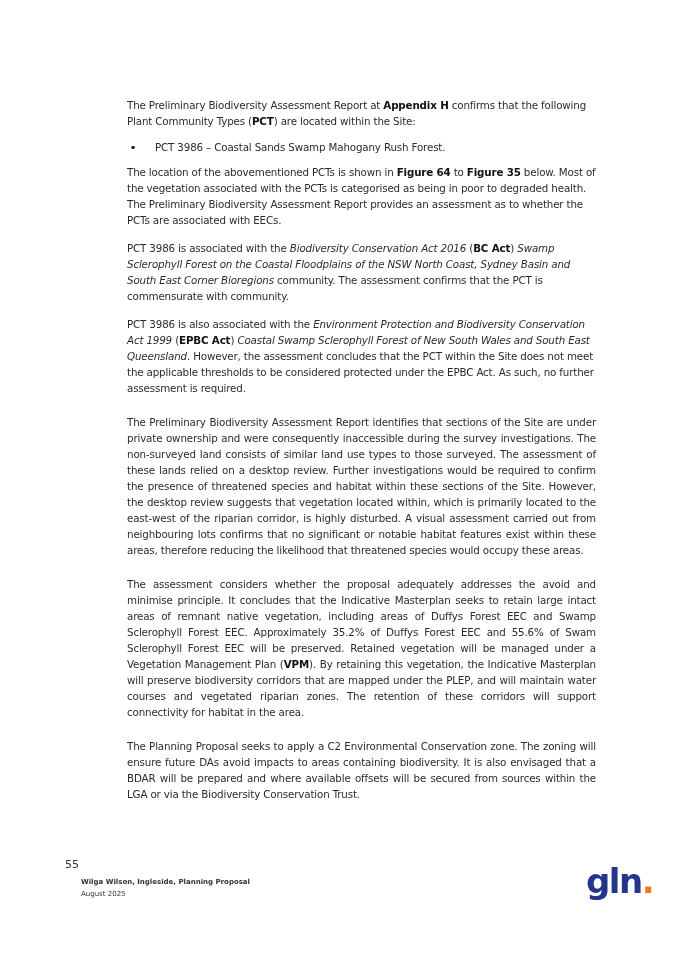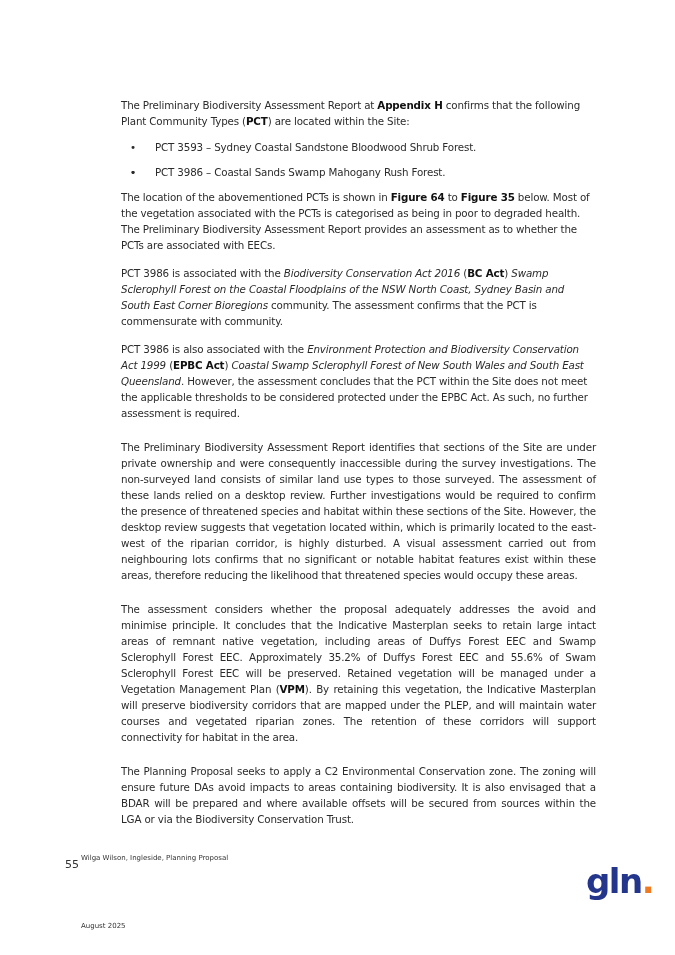--- a/index.html
+++ b/index.html
@@ -1,47 +1,47 @@
 <!DOCTYPE html>
 <html><head>
 <meta charset="utf-8">
 <style>
   html, body { margin: 0; padding: 0; background: #ffffff; }
   body { width: 675px; height: 955px; position: relative; overflow: hidden;
          font-family: "DejaVu Sans", sans-serif; color: #2b2b2b; }
   .page { position: absolute; left: 0; top: 0; width: 675px; height: 955px; }
   .content { position: absolute; left: 113px; top: 97px; width: 483px;
              font-size: 10.3px; line-height: 16px; letter-spacing: -0.15px; }
-  p { margin: 0 0 12px 8px; }
+  p { margin: 0 0 12px 14px; }
   p.just { text-align: justify; }
   b { font-weight: bold; color: #111; }
   i { font-style: italic; }
   ul { list-style: none; margin: 0 0 8px 0; padding: 0; }
   li { position: relative; padding-left: 42px; margin: 0 0 9px 0; }
   li .bullet { position: absolute; left: 17px; top: 0; }
   .p1 { margin-bottom: 10px; }
   .footer-page { position: absolute; left: 65px; top: 858px; font-size: 11px; color: #333; }
   .footer-line { position: absolute; left: 81px; font-size: 7px; color: #333; }
-  .footer-title { top: 854px; }
-  .footer-date { top: 890px; margin-top: 32px; }
+  .footer-title { top: 878px; font-weight: bold; }
+  .footer-date { top: 890px; }
   .logo { position: absolute; left: 570px; top: 864px; font-size: 34px; line-height: 34px;
           font-weight: bold; color: #24368c; letter-spacing: -1.5px;
           font-family: "DejaVu Sans", sans-serif; margin-left: 16px; }
   .logo .dot { color: #f07a22; }
 </style>
 </head>
 <body>
 
 <div class="page">
   <div class="content">
 
     <p class="p1"><span>The Preliminary Biodiversity Assessment Report at </span><b>Appendix H</b><span> confirms that the following Plant Community Types (</span><b>PCT</b><span>) are located within the Site:</span></p>
 
     <ul>
-      <li><span class="bullet">•</span><span>PCT 3593 – Sydney Coastal Sandstone Bloodwood Shrub Forest.</span></li>
+      <li><span class="bullet">•</span></li>
       <li><span class="bullet">•</span></li>
       <li><span class="bullet">•</span><span>PCT 3986 – Coastal Sands Swamp Mahogany Rush Forest.</span></li>
     </ul>
 
     <p><span>The location of the abovementioned PCTs is shown in </span><b>Figure 64</b><span> to </span><b>Figure 35</b><span> below. Most of the vegetation associated with the PCTs is categorised as being in poor to degraded health. The Preliminary Biodiversity Assessment Report provides an assessment as to whether the PCTs are associated with EECs.</span></p>
 
     <p><span>PCT 3986 is associated with the </span><i>Biodiversity Conservation Act 2016</i><span> (</span><b>BC Act</b><span>) </span><i>Swamp Sclerophyll Forest on the Coastal Floodplains of the NSW North Coast, Sydney Basin and South East Corner Bioregions</i><span> community. The assessment confirms that the PCT is commensurate with community.</span></p>
 
     <p style="margin-bottom:18px"><span>PCT 3986 is also associated with the </span><i>Environment Protection and Biodiversity Conservation Act 1999</i><span> (</span><b>EPBC Act</b><span>) </span><i>Coastal Swamp Sclerophyll Forest of New South Wales and South East Queensland</i><span>. However, the assessment concludes that the PCT within the Site does not meet the applicable thresholds to be considered protected under the EPBC Act. As such, no further assessment is required.</span></p>
 

